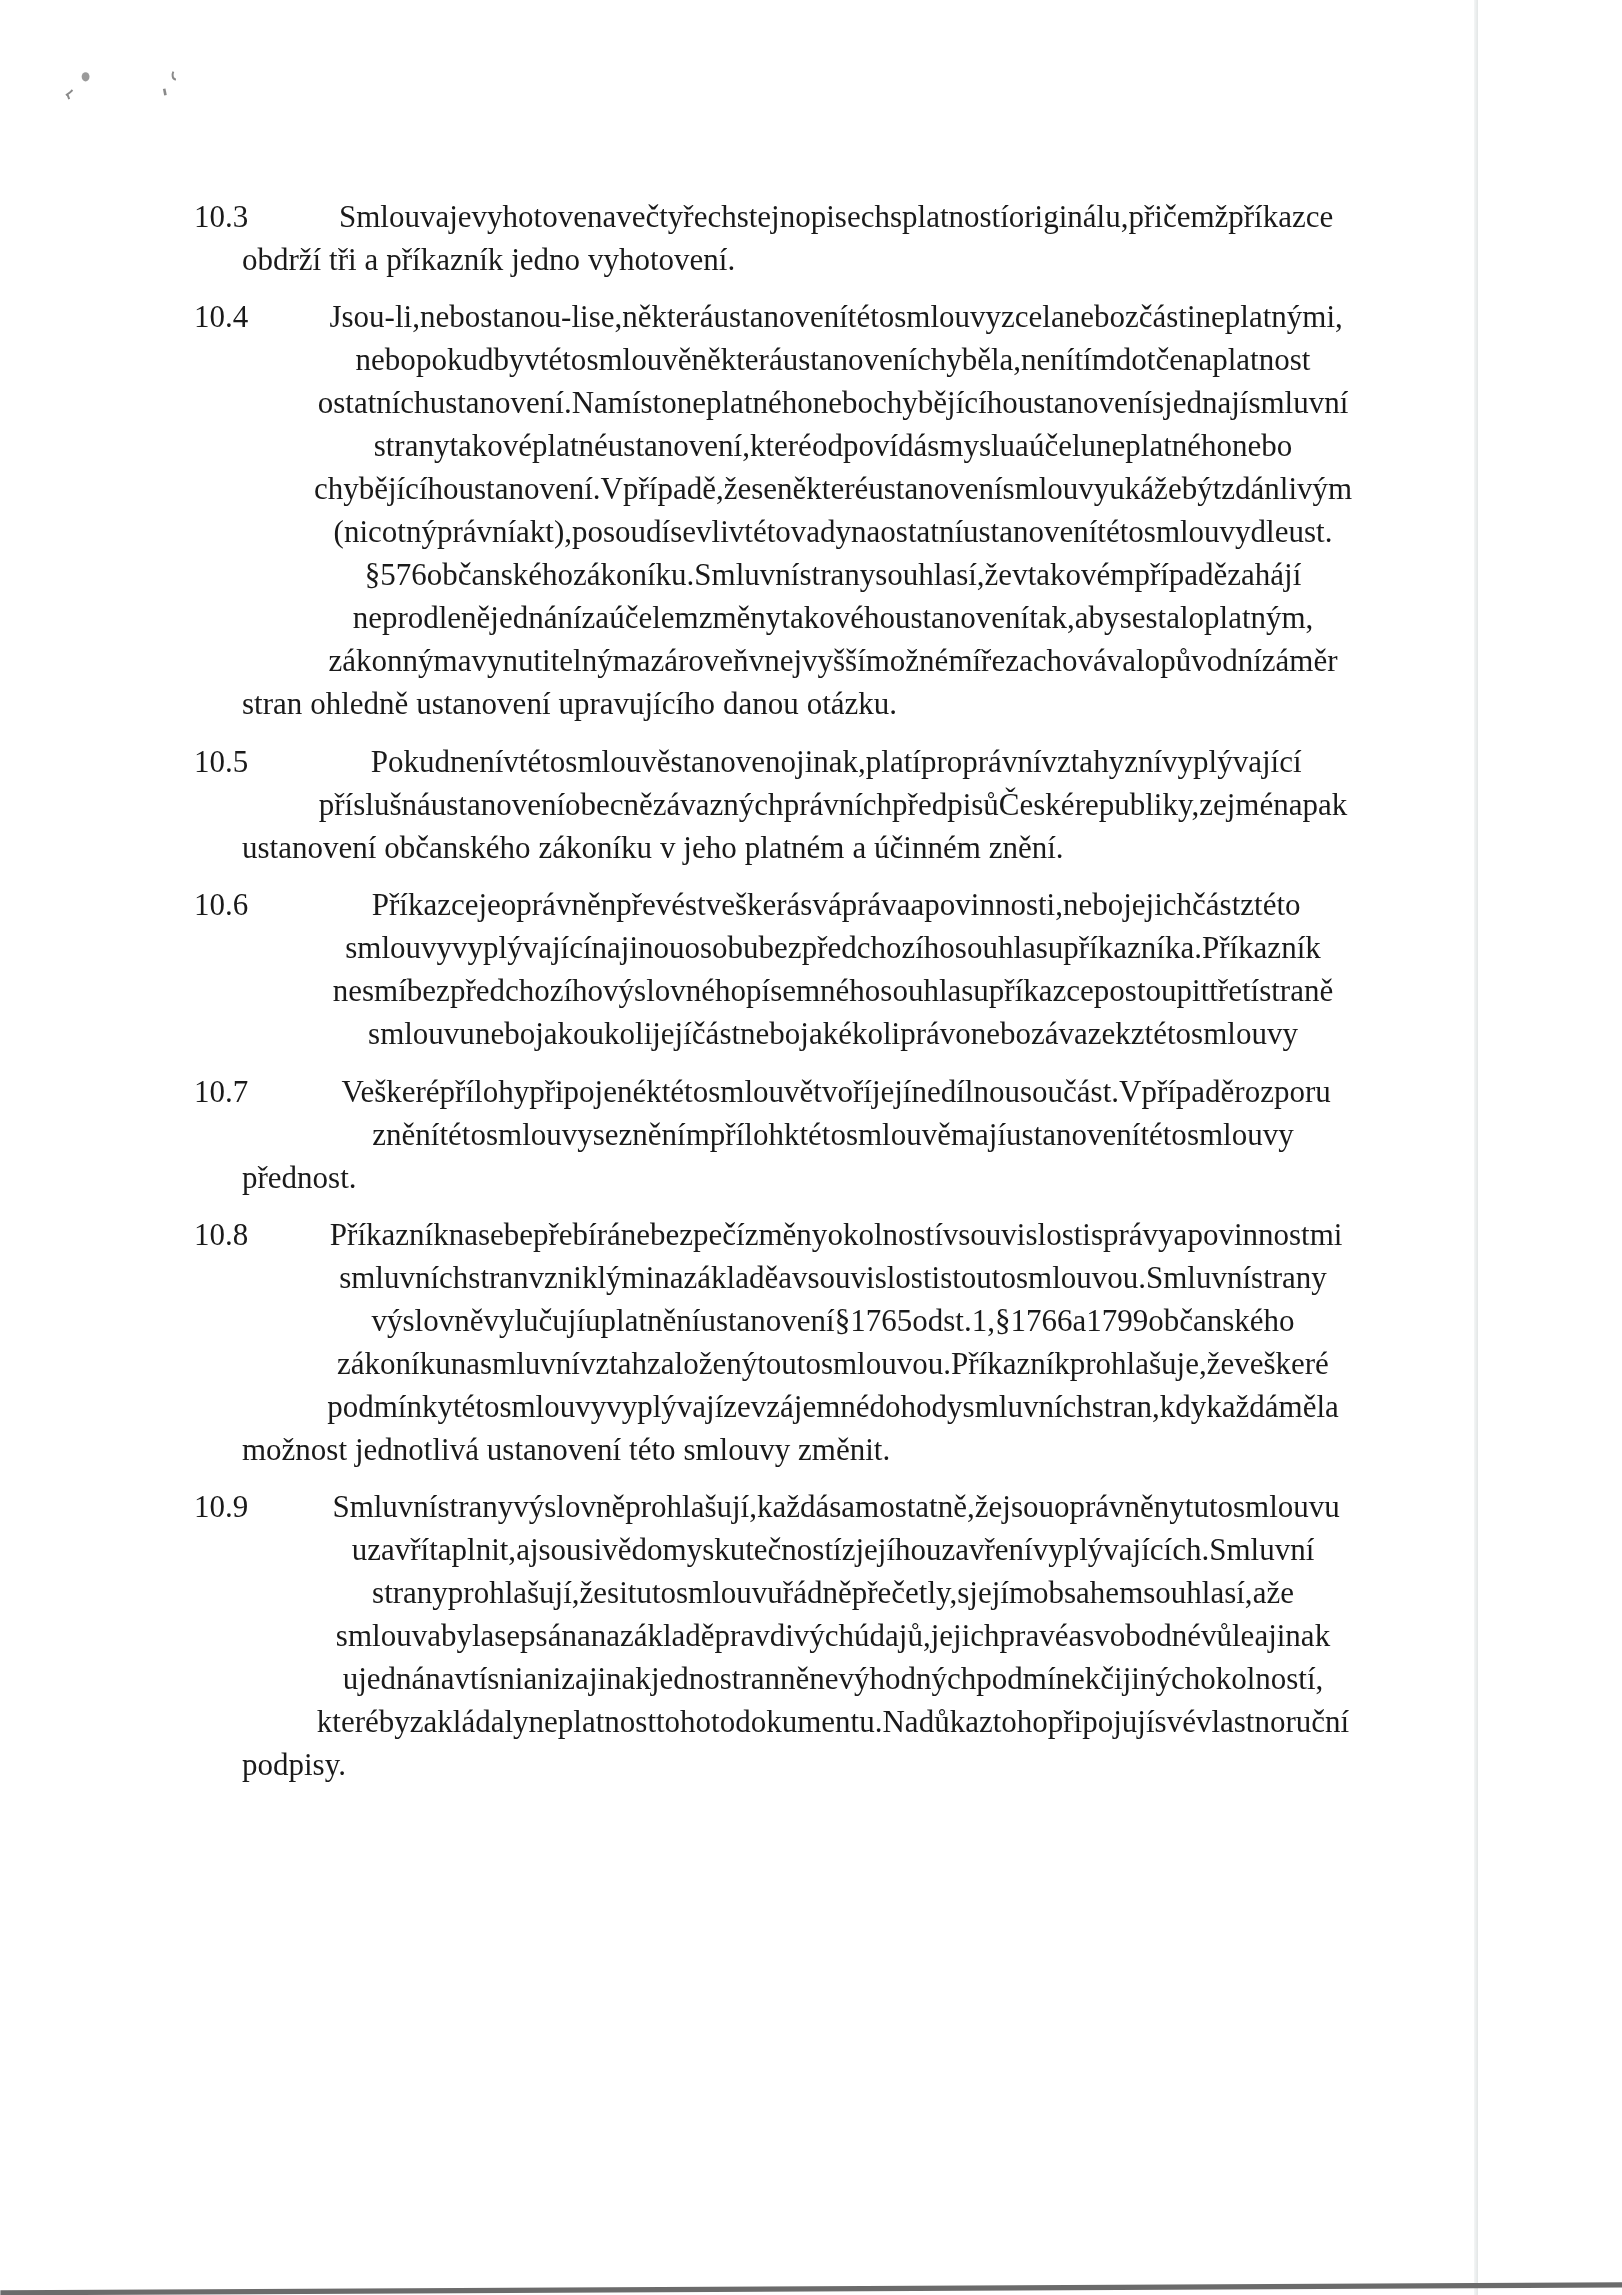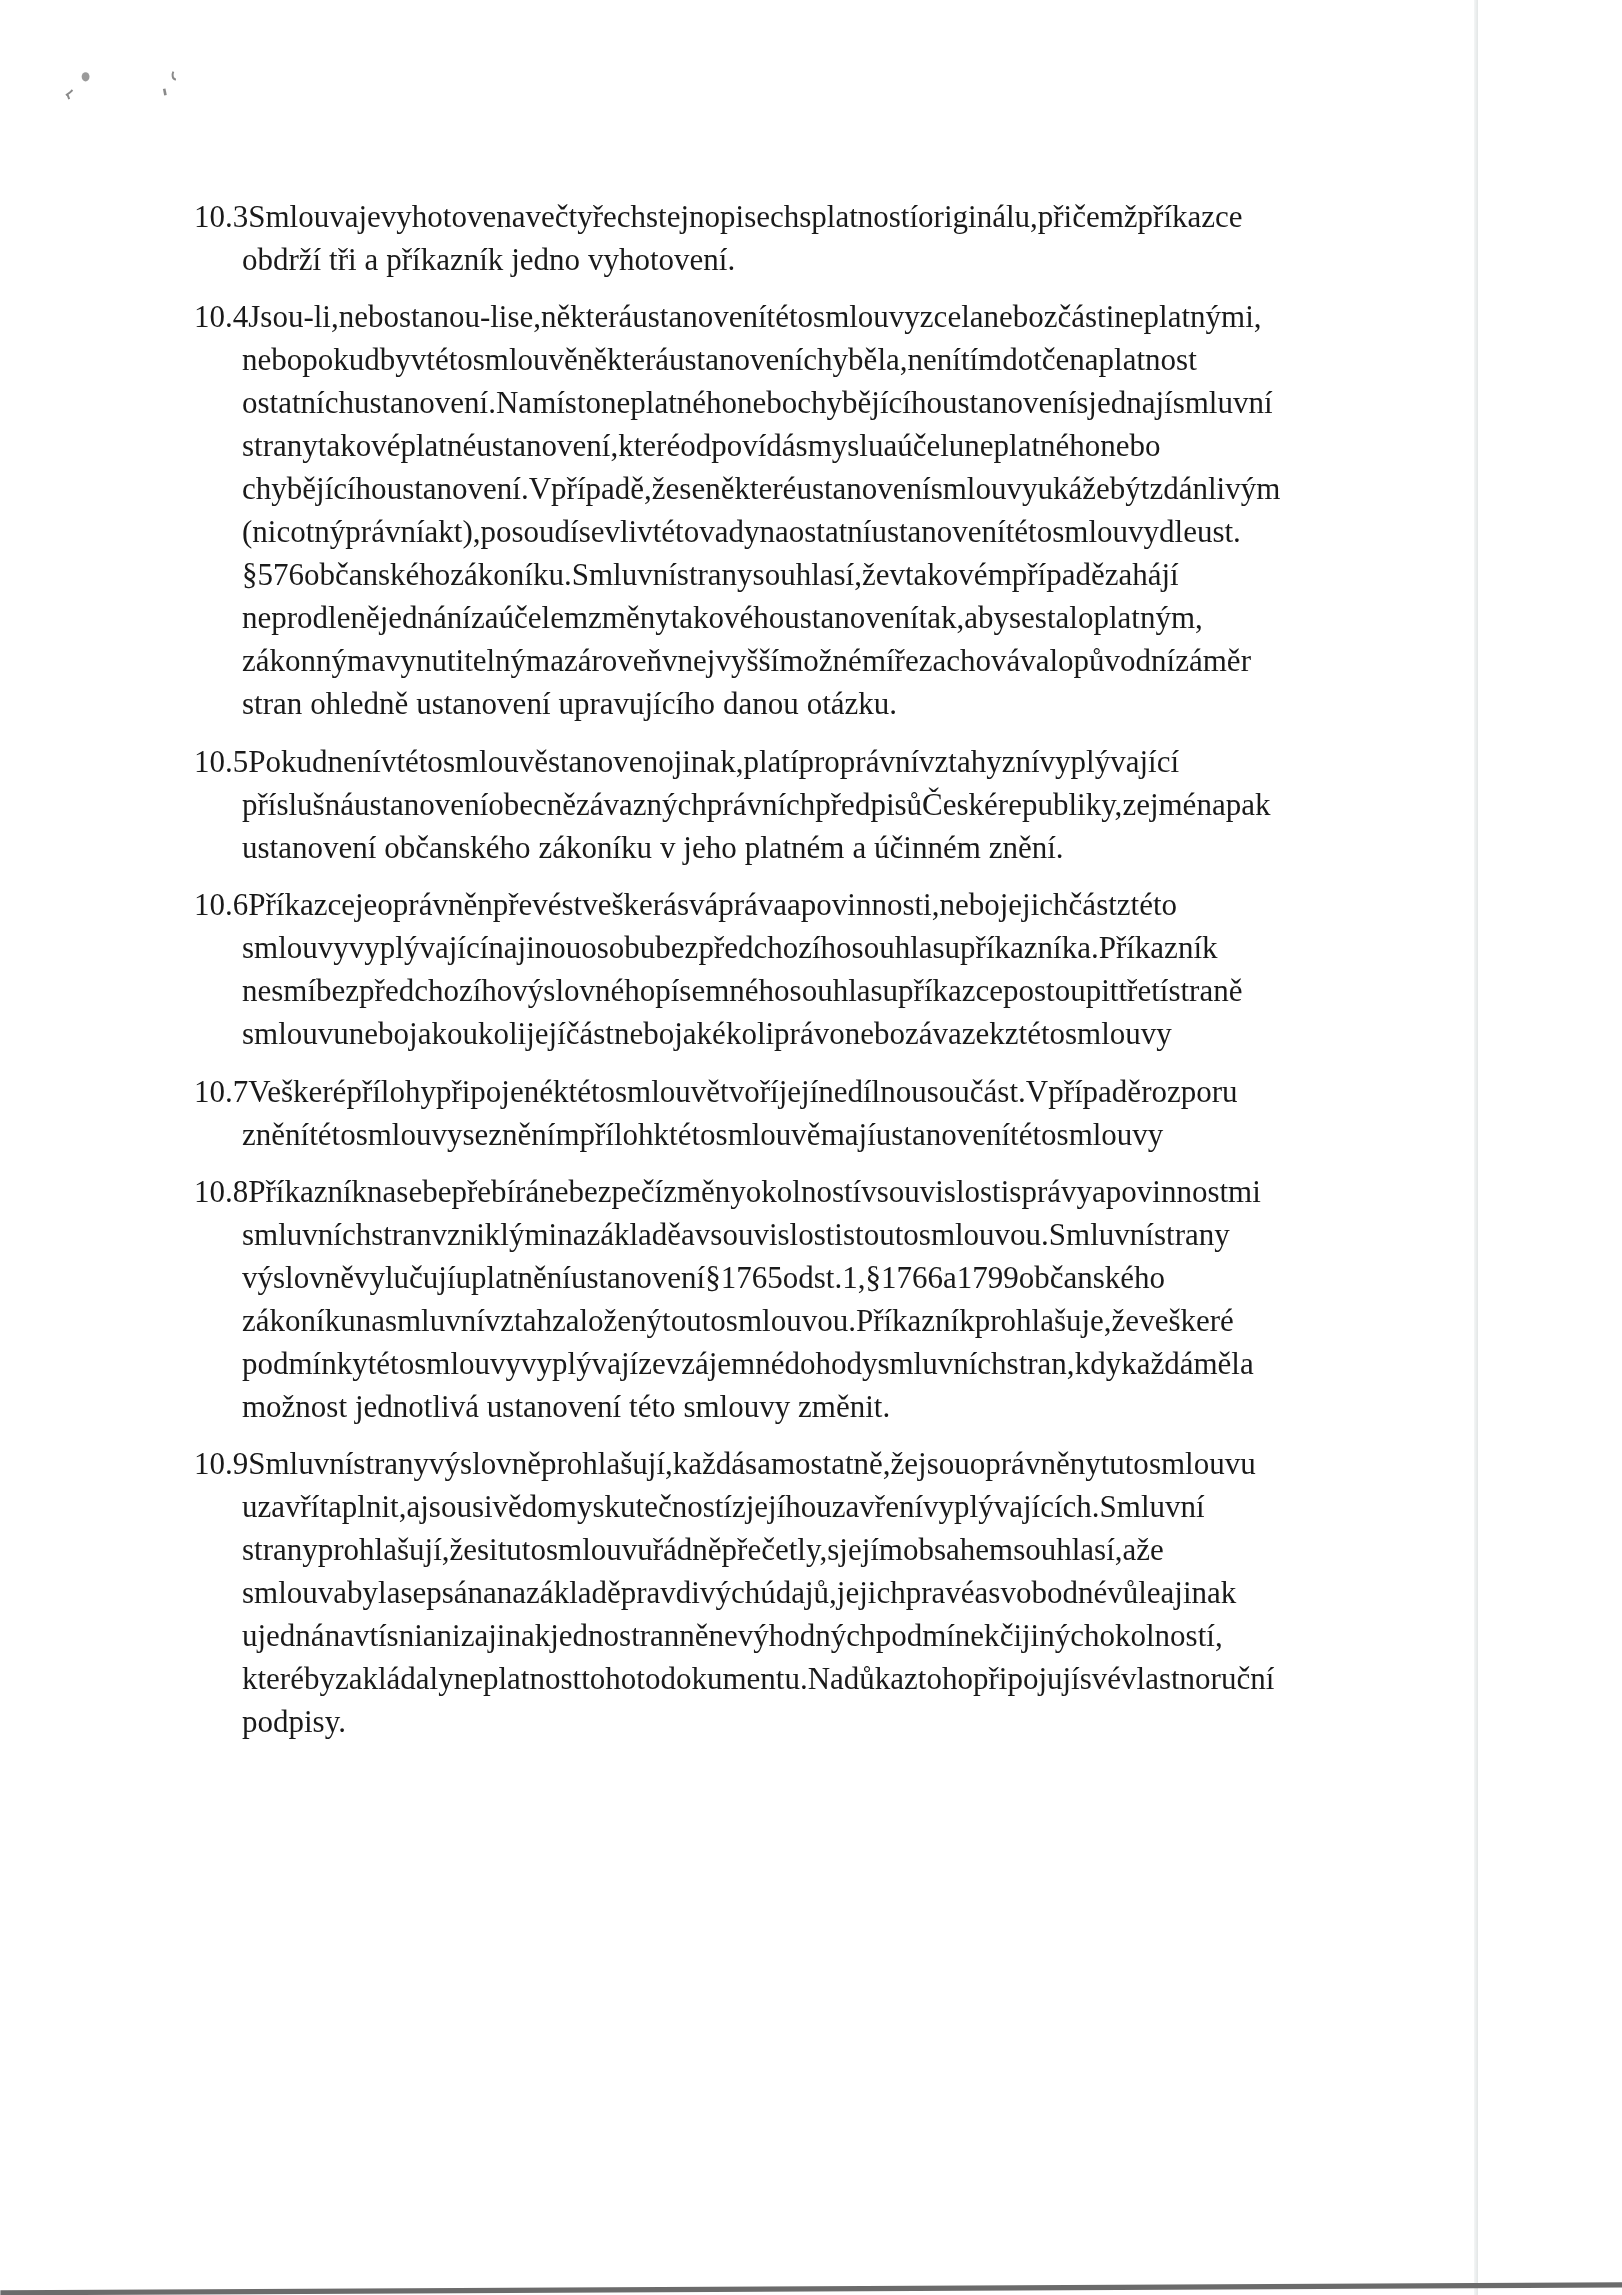--- a/index.html
+++ b/index.html
@@ -58,21 +58,21 @@
     .row .num {
       width: auto;
       flex: 0 0 auto;
     }
     .row .txt {
       flex: 1 1 auto;
       text-align: justify;
       text-align-last: justify;
       white-space: nowrap;
       display: flex;
-      justify-content: flex-start;
+      justify-content: center;
     }
     .row.indent { padding-left: 48px; }
     .row.last .txt { justify-content: flex-start; gap: 7.9px; }
     .row .txt span.w { display: inline-block; }
   </style>
 </head>
 <body>
 
 <div class="page">
 
@@ -412,20 +412,25 @@
             <span class="w">příloh</span>
             <span class="w">k</span>
             <span class="w">této</span>
             <span class="w">smlouvě</span>
             <span class="w">mají</span>
             <span class="w">ustanovení</span>
             <span class="w">této</span>
             <span class="w">smlouvy</span>
           </span>
         </div>
+        <div class="row indent last">
+          <span class="txt">
+            <span class="w">přednost.</span>
+          </span>
+        </div>
       </div>
       <div class="clause">
         <div class="row">
           <span class="num">10.8</span>
           <span class="txt">
             <span class="w">Příkazník</span>
             <span class="w">na</span>
             <span class="w">sebe</span>
             <span class="w">přebírá</span>
             <span class="w">nebezpečí</span>

